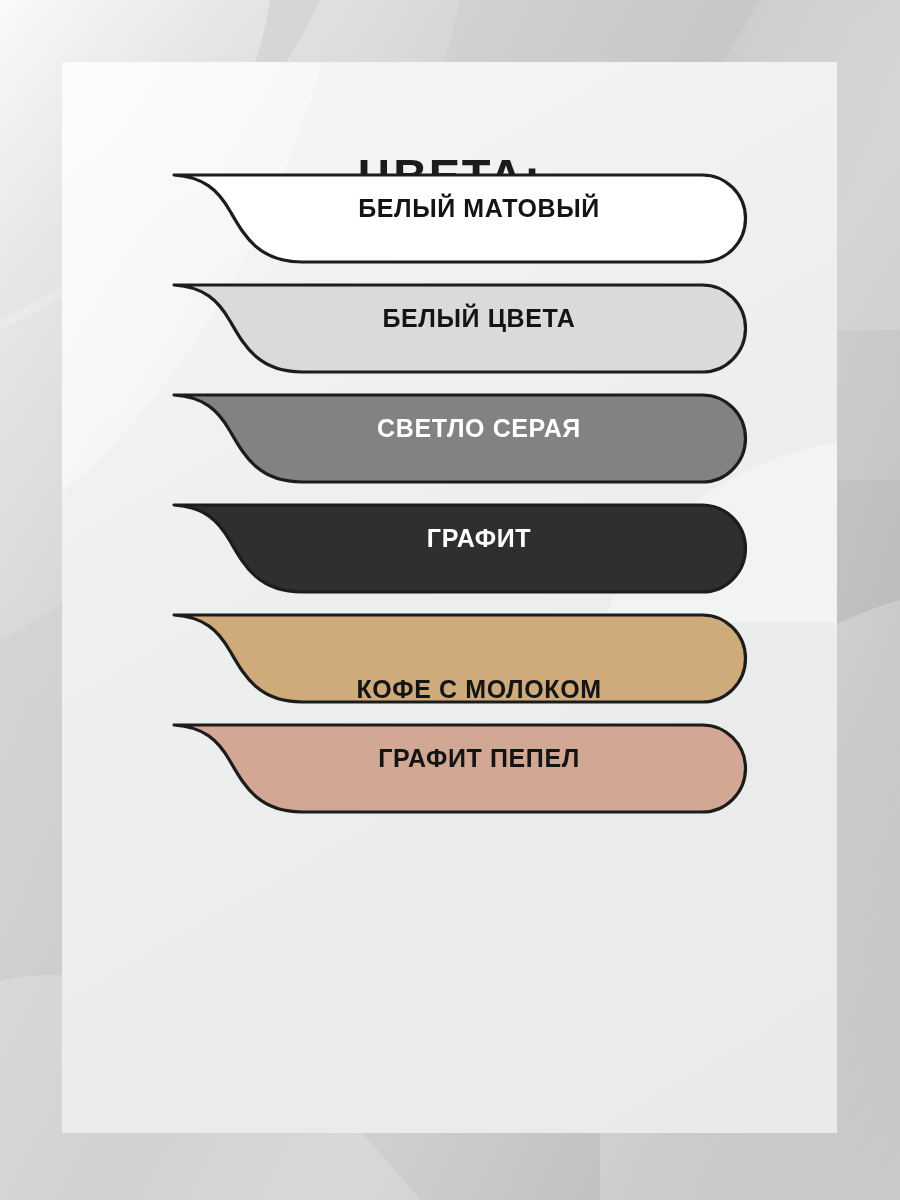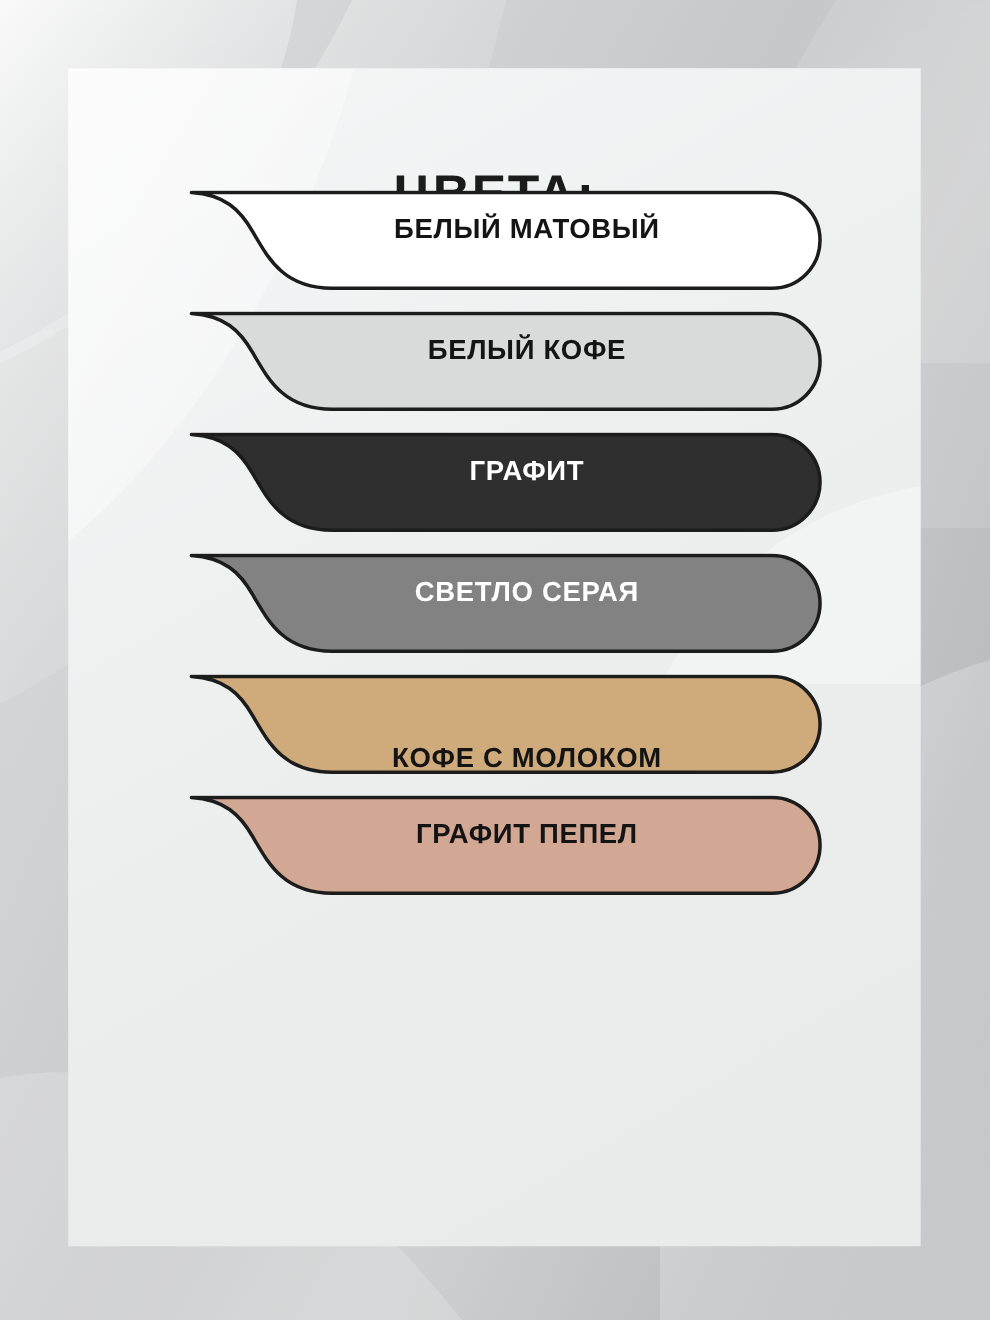--- a/index.html
+++ b/index.html
@@ -162,35 +162,35 @@
         <svg class="swatch-shape" viewBox="0 0 576 91">
           <path d="M2,2 H530 A43.5,43.5 0 0 1 530,89 H130 C86,89 72,62 58,38 C46,17 32,4 2,2 Z" fill="#ffffff" stroke="#1c1c1c" stroke-width="3.2" stroke-linejoin="round"></path>
         </svg>
         <div class="swatch-label" style="color: rgb(20, 20, 20);">БЕЛЫЙ МАТОВЫЙ</div>
       </div>
 
       <div class="swatch">
         <svg class="swatch-shape" viewBox="0 0 576 91">
           <path d="M2,2 H530 A43.5,43.5 0 0 1 530,89 H130 C86,89 72,62 58,38 C46,17 32,4 2,2 Z" fill="#d8dbda" stroke="#1c1c1c" stroke-width="3.2" stroke-linejoin="round"></path>
         </svg>
-        <div class="swatch-label" style="color: rgb(20, 20, 20);">БЕЛЫЙ КОФЕ</div>
+        <div class="swatch-label" style="color: rgb(20, 20, 20);">БЕЛЫЙ ЦВЕТА</div>
+      </div>
+
+      <div class="swatch">
+        <svg class="swatch-shape" viewBox="0 0 576 91">
+          <path d="M2,2 H530 A43.5,43.5 0 0 1 530,89 H130 C86,89 72,62 58,38 C46,17 32,4 2,2 Z" fill="#828282" stroke="#1c1c1c" stroke-width="3.2" stroke-linejoin="round"></path>
+        </svg>
+        <div class="swatch-label light-text" style="color: rgb(255, 255, 255);">СВЕТЛО СЕРАЯ</div>
       </div>
 
       <div class="swatch">
         <svg class="swatch-shape" viewBox="0 0 576 91">
           <path d="M2,2 H530 A43.5,43.5 0 0 1 530,89 H130 C86,89 72,62 58,38 C46,17 32,4 2,2 Z" fill="#2f2f2f" stroke="#1c1c1c" stroke-width="3.2" stroke-linejoin="round"></path>
         </svg>
         <div class="swatch-label light-text" style="color: rgb(255, 255, 255);">ГРАФИТ</div>
-      </div>
-
-      <div class="swatch">
-        <svg class="swatch-shape" viewBox="0 0 576 91">
-          <path d="M2,2 H530 A43.5,43.5 0 0 1 530,89 H130 C86,89 72,62 58,38 C46,17 32,4 2,2 Z" fill="#828282" stroke="#1c1c1c" stroke-width="3.2" stroke-linejoin="round"></path>
-        </svg>
-        <div class="swatch-label light-text" style="color: rgb(255, 255, 255);">СВЕТЛО СЕРАЯ</div>
       </div>
 
 
       <div class="swatch">
         <svg class="swatch-shape" viewBox="0 0 576 91">
           <path d="M2,2 H530 A43.5,43.5 0 0 1 530,89 H130 C86,89 72,62 58,38 C46,17 32,4 2,2 Z" fill="#cfab7c" stroke="#1c1c1c" stroke-width="3.2" stroke-linejoin="round"></path>
         </svg>
         <div class="swatch-label" style="color: rgb(20, 20, 20); margin-top: 41px;">КОФЕ С МОЛОКОМ</div>
       </div>
 

